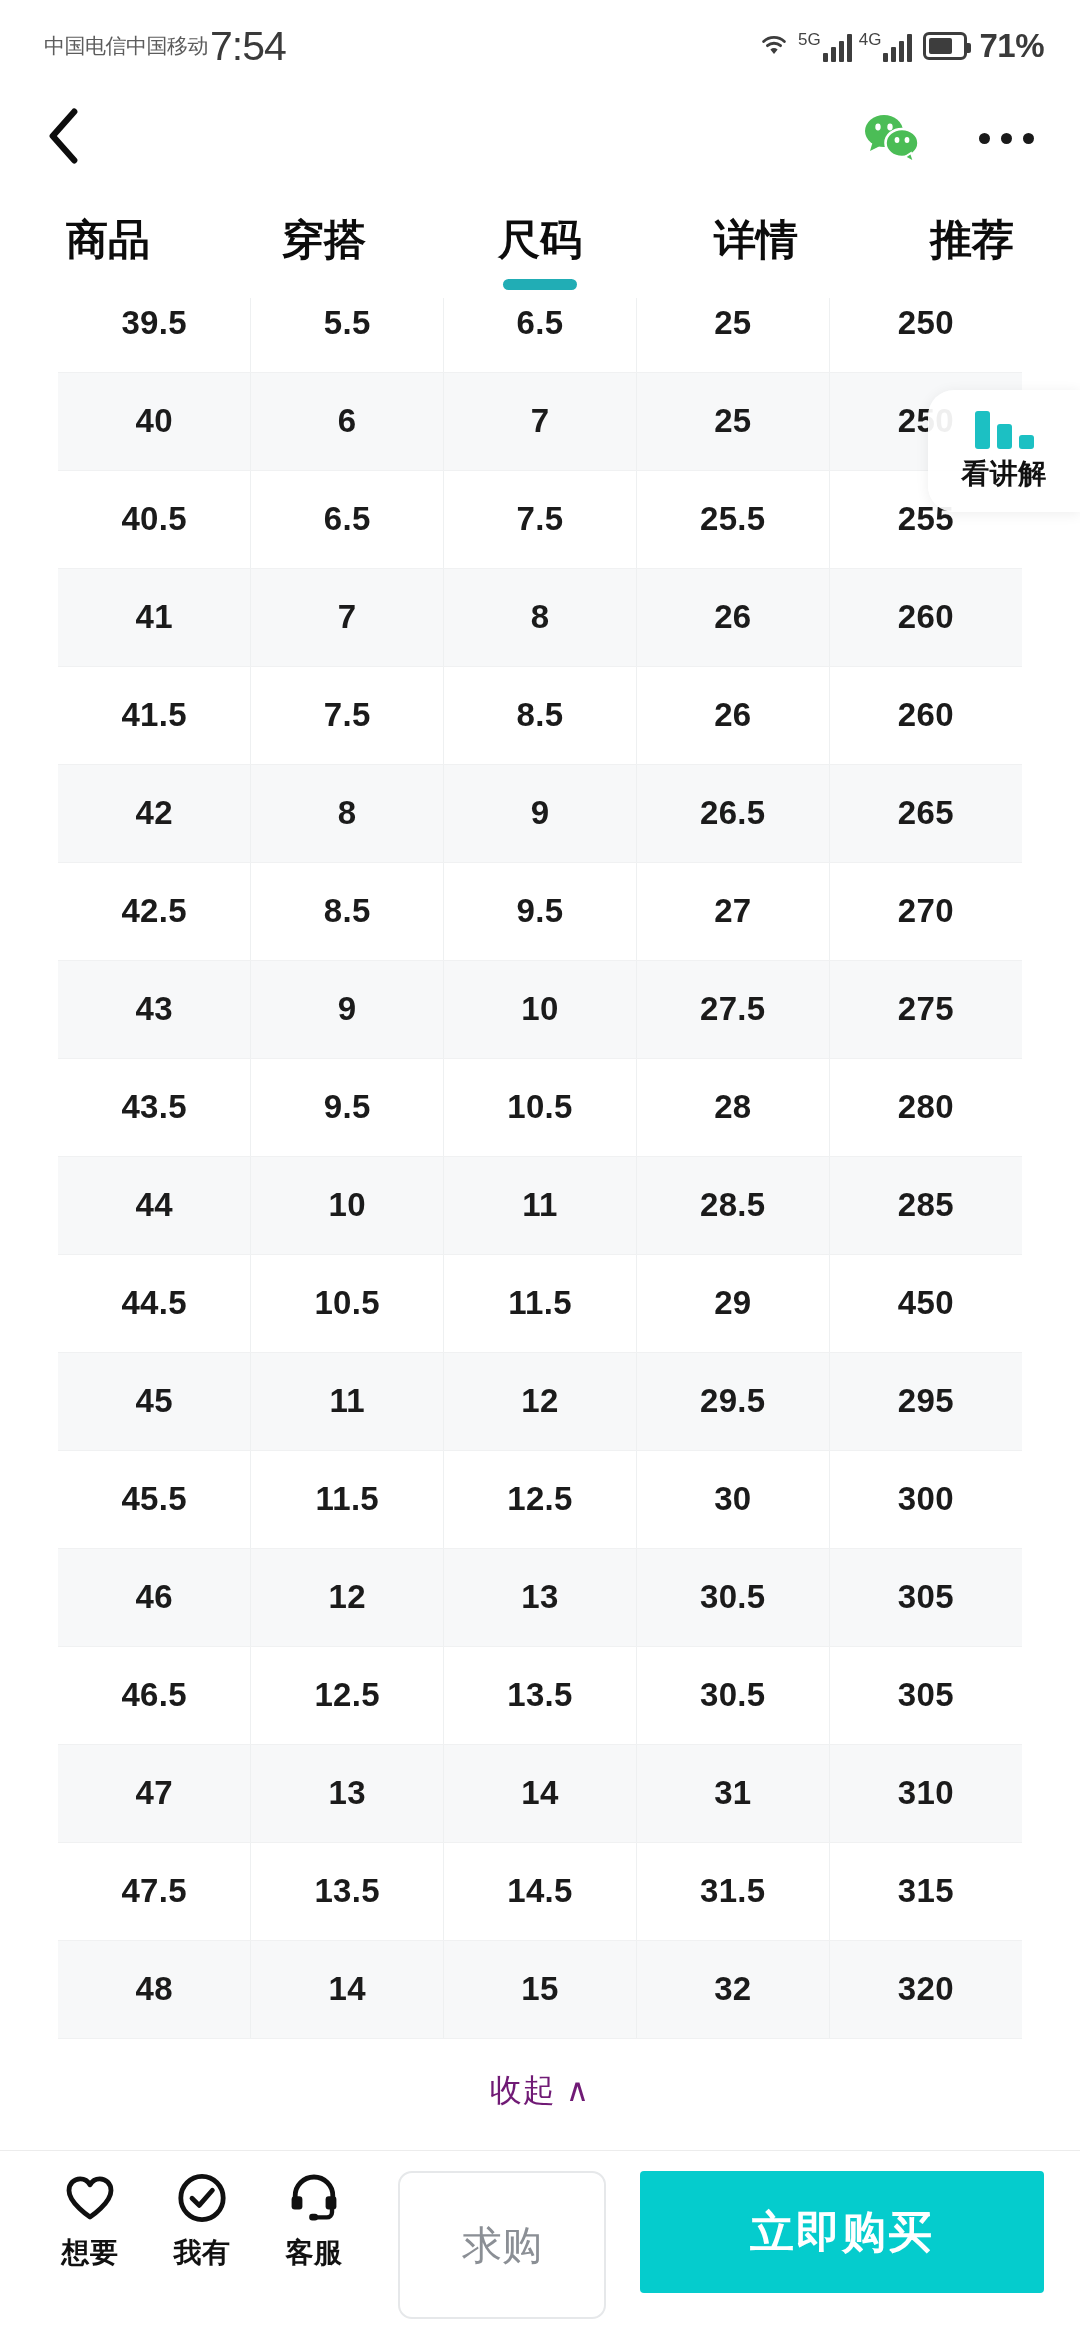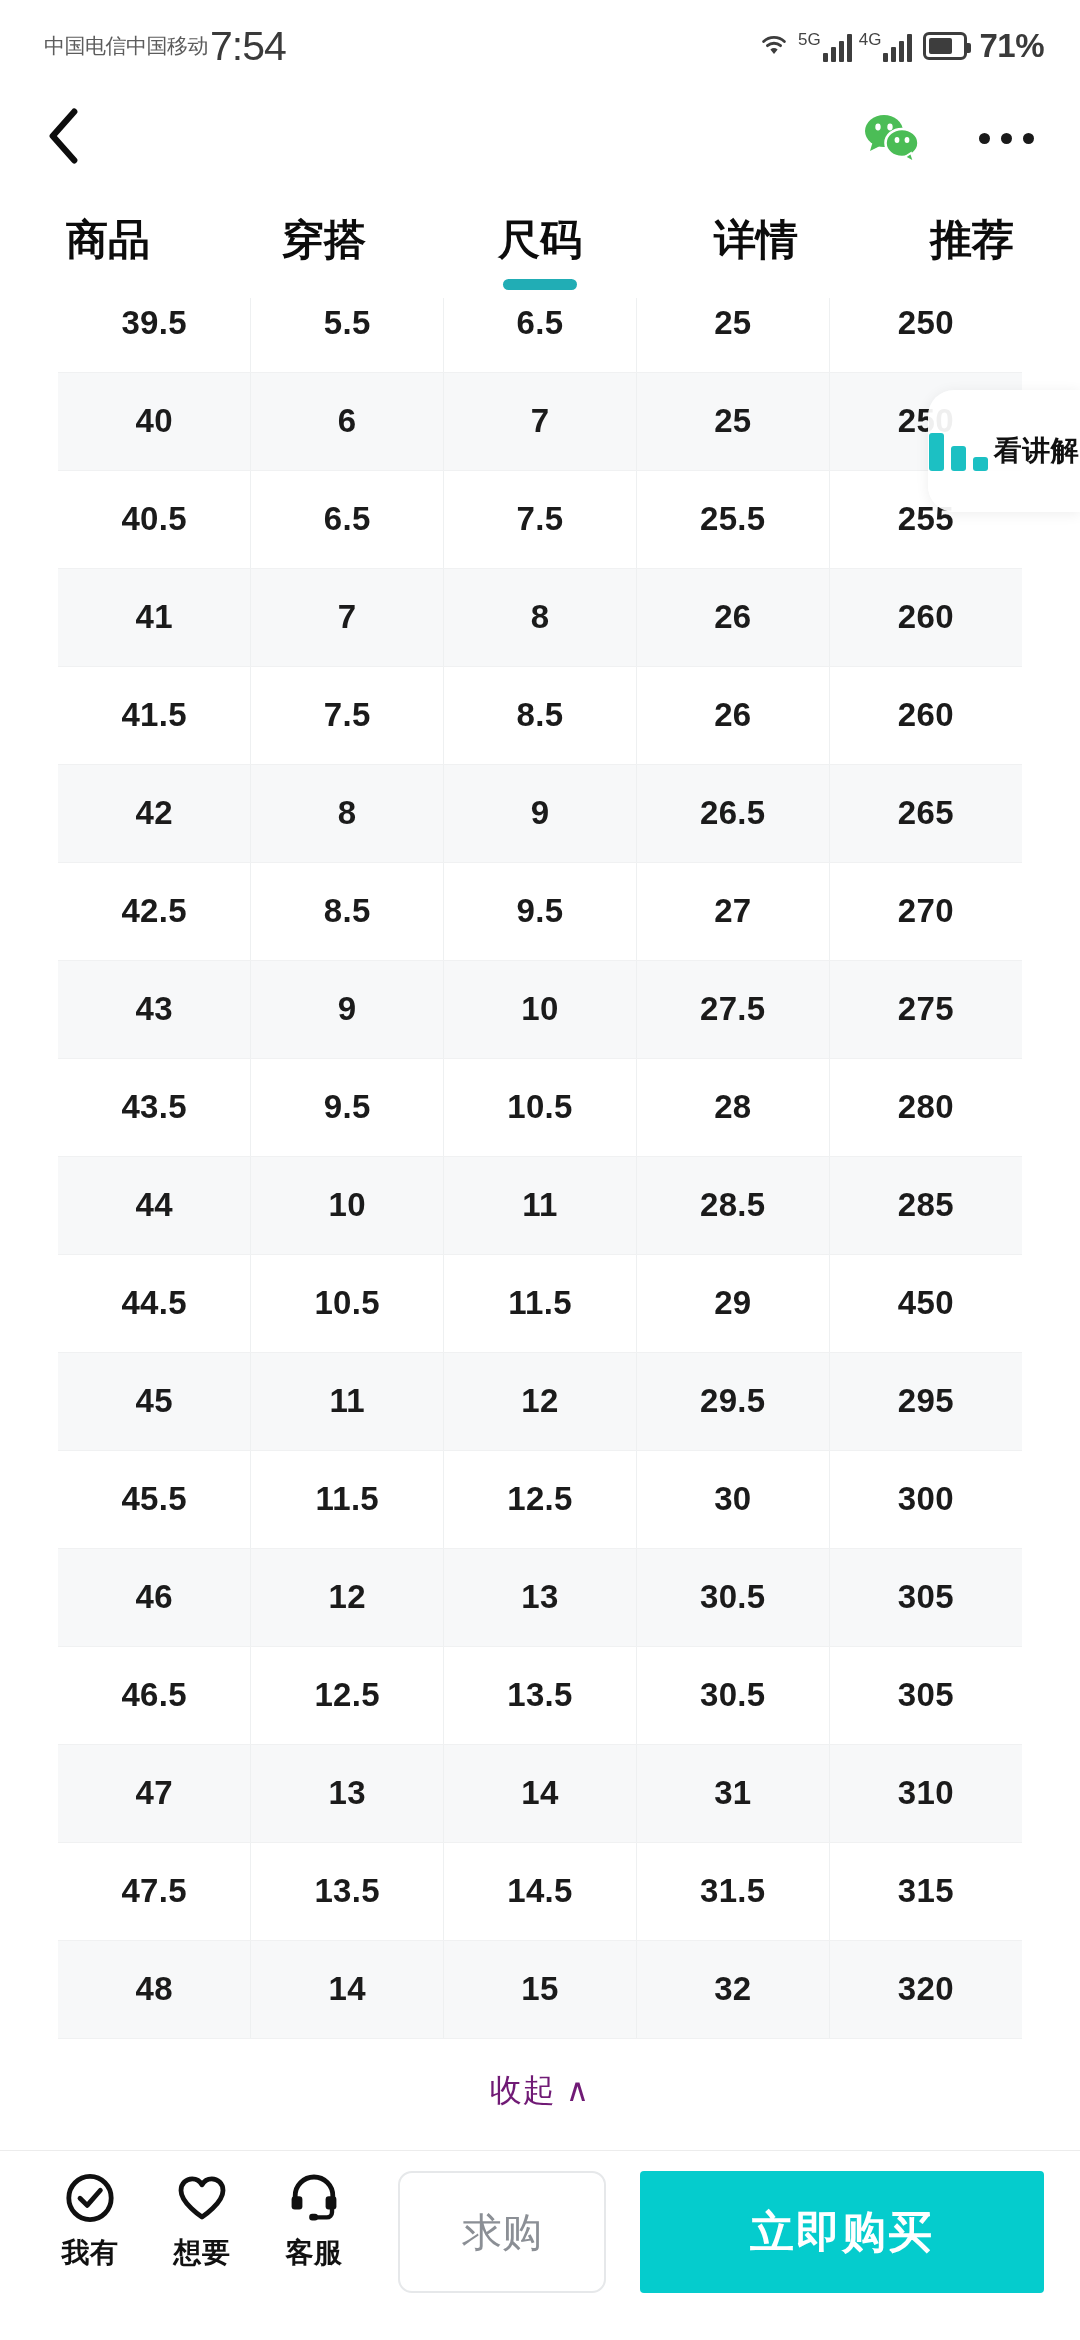--- a/index.html
+++ b/index.html
@@ -232,21 +232,21 @@
   .float-widget {
     position: absolute;
     top: 390px;
     right: 0px;
     width: 152px;
     height: 122px;
     background: rgba(255,255,255,0.93);
     border-radius: 26px 0 0 26px;
     box-shadow: 0 2px 14px rgba(0,0,0,0.07);
     display: flex;
-    flex-direction: row;
+    flex-direction: column;
     align-items: center;
     justify-content: center;
     gap: 6px;
     z-index: 30;
     cursor: pointer;
   }
   .fw-bars {
     display: flex;
     align-items: flex-end;
     gap: 7px;
@@ -300,21 +300,21 @@
   .bb-icon {
     width: 56px;
     height: 54px;
     display: flex;
     align-items: center;
     justify-content: center;
   }
   .btn-outline {
     margin-left: 28px;
     width: 208px;
-    height: 122px;
+    height: 148px;
     border: 2px solid #e6e8ea;
     border-radius: 14px;
     background: #fff;
     display: flex;
     align-items: center;
     justify-content: center;
     font-size: 40px;
     color: #8b8f95;
     font-weight: normal;
     cursor: pointer;
@@ -577,35 +577,35 @@
     <i></i>
       <i></i>
       <i></i>
   </div>
   <div class="fw-label">看讲解</div>
 </div>
 
 <div class="bottom-bar">
   <div class="bb-action">
     <span class="bb-icon">
+      <svg width="52" height="48" viewBox="0 0 26 24">
+        <path d="M13 21.5 C13 21.5 2.5 14.6 2.5 8.2 C2.5 4.8 5.1 2.4 8.1 2.4 C10.3 2.4 12.1 3.7 13 5.4 C13.9 3.7 15.7 2.4 17.9 2.4 C20.9 2.4 23.5 4.8 23.5 8.2 C23.5 14.6 13 21.5 13 21.5 Z" fill="none" stroke="#101010" stroke-width="2.4" stroke-linejoin="round"></path>
+      </svg>
+    </span>
+    <span class="lbl">想要</span>
+  </div>
+
+  <div class="bb-action">
+    <span class="bb-icon">
       <svg width="52" height="50" viewBox="0 0 26 25">
         <ellipse cx="13" cy="12.5" rx="10.6" ry="10.8" fill="none" stroke="#101010" stroke-width="2.4"></ellipse>
         <path d="M8 12.6 L11.6 16.2 L18.2 8.6" fill="none" stroke="#101010" stroke-width="2.4" stroke-linecap="round" stroke-linejoin="round"></path>
       </svg>
     </span>
     <span class="lbl">我有</span>
-  </div>
-
-  <div class="bb-action">
-    <span class="bb-icon">
-      <svg width="52" height="48" viewBox="0 0 26 24">
-        <path d="M13 21.5 C13 21.5 2.5 14.6 2.5 8.2 C2.5 4.8 5.1 2.4 8.1 2.4 C10.3 2.4 12.1 3.7 13 5.4 C13.9 3.7 15.7 2.4 17.9 2.4 C20.9 2.4 23.5 4.8 23.5 8.2 C23.5 14.6 13 21.5 13 21.5 Z" fill="none" stroke="#101010" stroke-width="2.4" stroke-linejoin="round"></path>
-      </svg>
-    </span>
-    <span class="lbl">想要</span>
   </div>
 
   <div class="bb-action">
     <span class="bb-icon">
       <svg width="52" height="50" viewBox="0 0 26 25">
         <path d="M3.6 14 V11.4 a9.4 9.4 0 0 1 18.8 0 V14" fill="none" stroke="#101010" stroke-width="2.4" stroke-linecap="round"></path>
         <rect x="1.8" y="11.6" width="5.4" height="6.6" rx="1.6" fill="#101010"></rect>
         <rect x="18.8" y="11.6" width="5.4" height="6.6" rx="1.6" fill="#101010"></rect>
         <path d="M22 18.2 V19.6 a2.6 2.6 0 0 1 -2.6 2.6 H14.6" fill="none" stroke="#101010" stroke-width="2.2" stroke-linecap="round"></path>
         <rect x="10.6" y="20.4" width="4.4" height="3.4" rx="1.5" fill="#101010"></rect>

